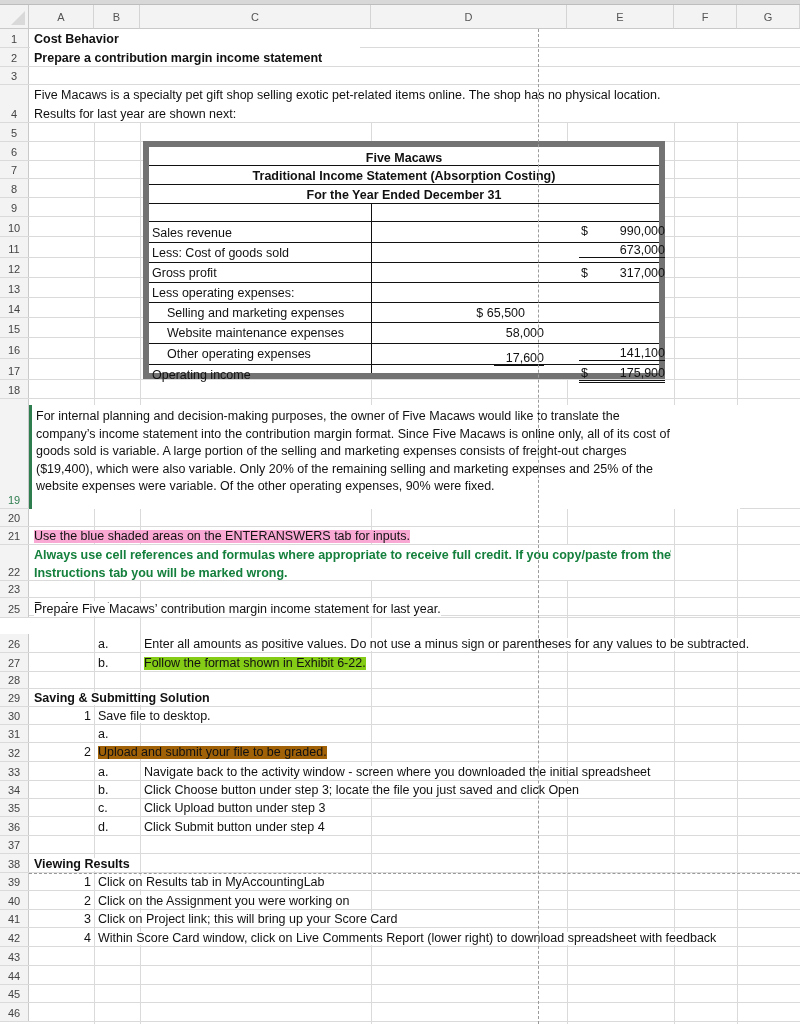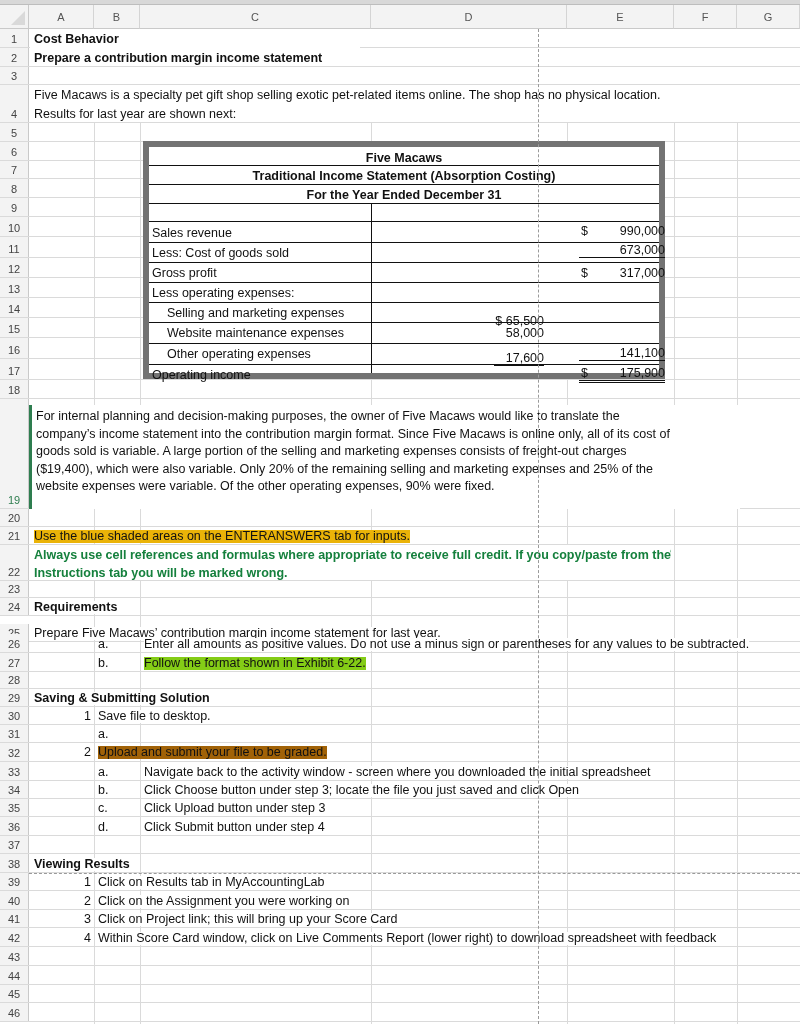--- a/index.html
+++ b/index.html
@@ -113,35 +113,35 @@
     <div class="rownum">18</div>
   </div>
 <div class="row" style="top:399px;height:110px;">
     <div class="rownum active">19</div>
   </div>
 <div class="row" style="top:509px;height:18px;">
     <div class="rownum">20</div>
   </div>
 <div class="row" style="top:527px;height:18px;">
   <div class="rownum">21</div>
-  <div class="cell" style="left:34px;top:3px;background:#eab308;z-index:2;">Use the blue shaded areas on the ENTERANSWERS tab for inputs.</div>
+  <div class="cell" style="left:34px;top:3px;background:#f9a8d4;z-index:2;">Use the blue shaded areas on the ENTERANSWERS tab for inputs.</div>
 </div>
 <div class="row" style="top:545px;height:36px;">
   <div class="rownum">22</div>
   <div class="cell blue" style="left:34px;top:0px;background:#fff;z-index:2;width:640px;height:34px;">Always use cell references and formulas where appropriate to receive full credit. If you copy/paste from the</div>
   <div class="cell blue" style="left:34px;top:20px;z-index:3;">Instructions tab you will be marked wrong.</div>
 </div>
 <div class="row" style="top:581px;height:17px;">
     <div class="rownum">23</div>
   </div>
 <div class="row" style="top:598px;height:18px;">
   <div class="rownum">24</div>
   <div class="cell bold" style="left:34px;top:3px;background:#fff;z-index:2;">Requirements</div>
 </div>
-<div class="row" style="top:624px;height:18px;padding-left:20px;">
+<div class="row" style="top:600px;height:18px;padding-left:20px;">
   <div class="rownum">25</div>
   <div class="cell" style="left:34px;top:3px;background:#fff;z-index:2;">Prepare Five Macaws’ contribution margin income statement for last year.</div>
 </div>
 <div class="row" style="top:634px;height:19px;">
   <div class="rownum">26</div>
   <div class="cell" style="left:98px;top:4px;">a.</div>
   <div class="cell" style="left:144px;top:4px;background:#fff;z-index:2;">Enter all amounts as positive values. Do not use a minus sign or parentheses for any values to be subtracted.</div>
 </div>
 <div class="row" style="top:653px;height:19px;">
   <div class="rownum">27</div>
@@ -255,21 +255,21 @@
 
   <div class="t" style="left:3px;top:79px;">Sales revenue</div>
   <div class="t" style="left:3px;top:99px;">Less: Cost of goods sold</div>
   <div class="t" style="left:3px;top:119px;">Gross profit</div>
   <div class="t" style="left:3px;top:139px;">Less operating expenses:</div>
   <div class="t" style="left:18px;top:159px;">Selling and marketing expenses</div>
   <div class="t" style="left:18px;top:179px;">Website maintenance expenses</div>
   <div class="t" style="left:18px;top:200px;">Other operating expenses</div>
   <div class="t" style="left:3px;top:221px;">Operating income</div>
 
-  <div class="t r" style="left:335px;width:60px;top:159px;margin-top:8px;">$ 65,500</div>
+  <div class="t r" style="left:316px;width:60px;top:159px;">$ 65,500</div>
   <div class="t r" style="left:335px;width:60px;top:179px;">58,000</div>
   <div class="t r uline" style="left:345px;width:50px;top:202px;padding-top:2px;">17,600</div>
 
   <div class="t" style="left:432px;top:77px;">$</div>
   <div class="t r" style="left:440px;width:76px;top:77px;">990,000</div>
   <div class="t r uline" style="left:430px;width:86px;top:96px;">673,000</div>
   <div class="t" style="left:432px;top:119px;">$</div>
   <div class="t r" style="left:440px;width:76px;top:119px;">317,000</div>
   <div class="t r uline" style="left:430px;width:86px;top:197px;padding-top:2px;">141,100</div>
   <div class="t dbl" style="left:430px;width:86px;top:217px;padding-top:2px;">

